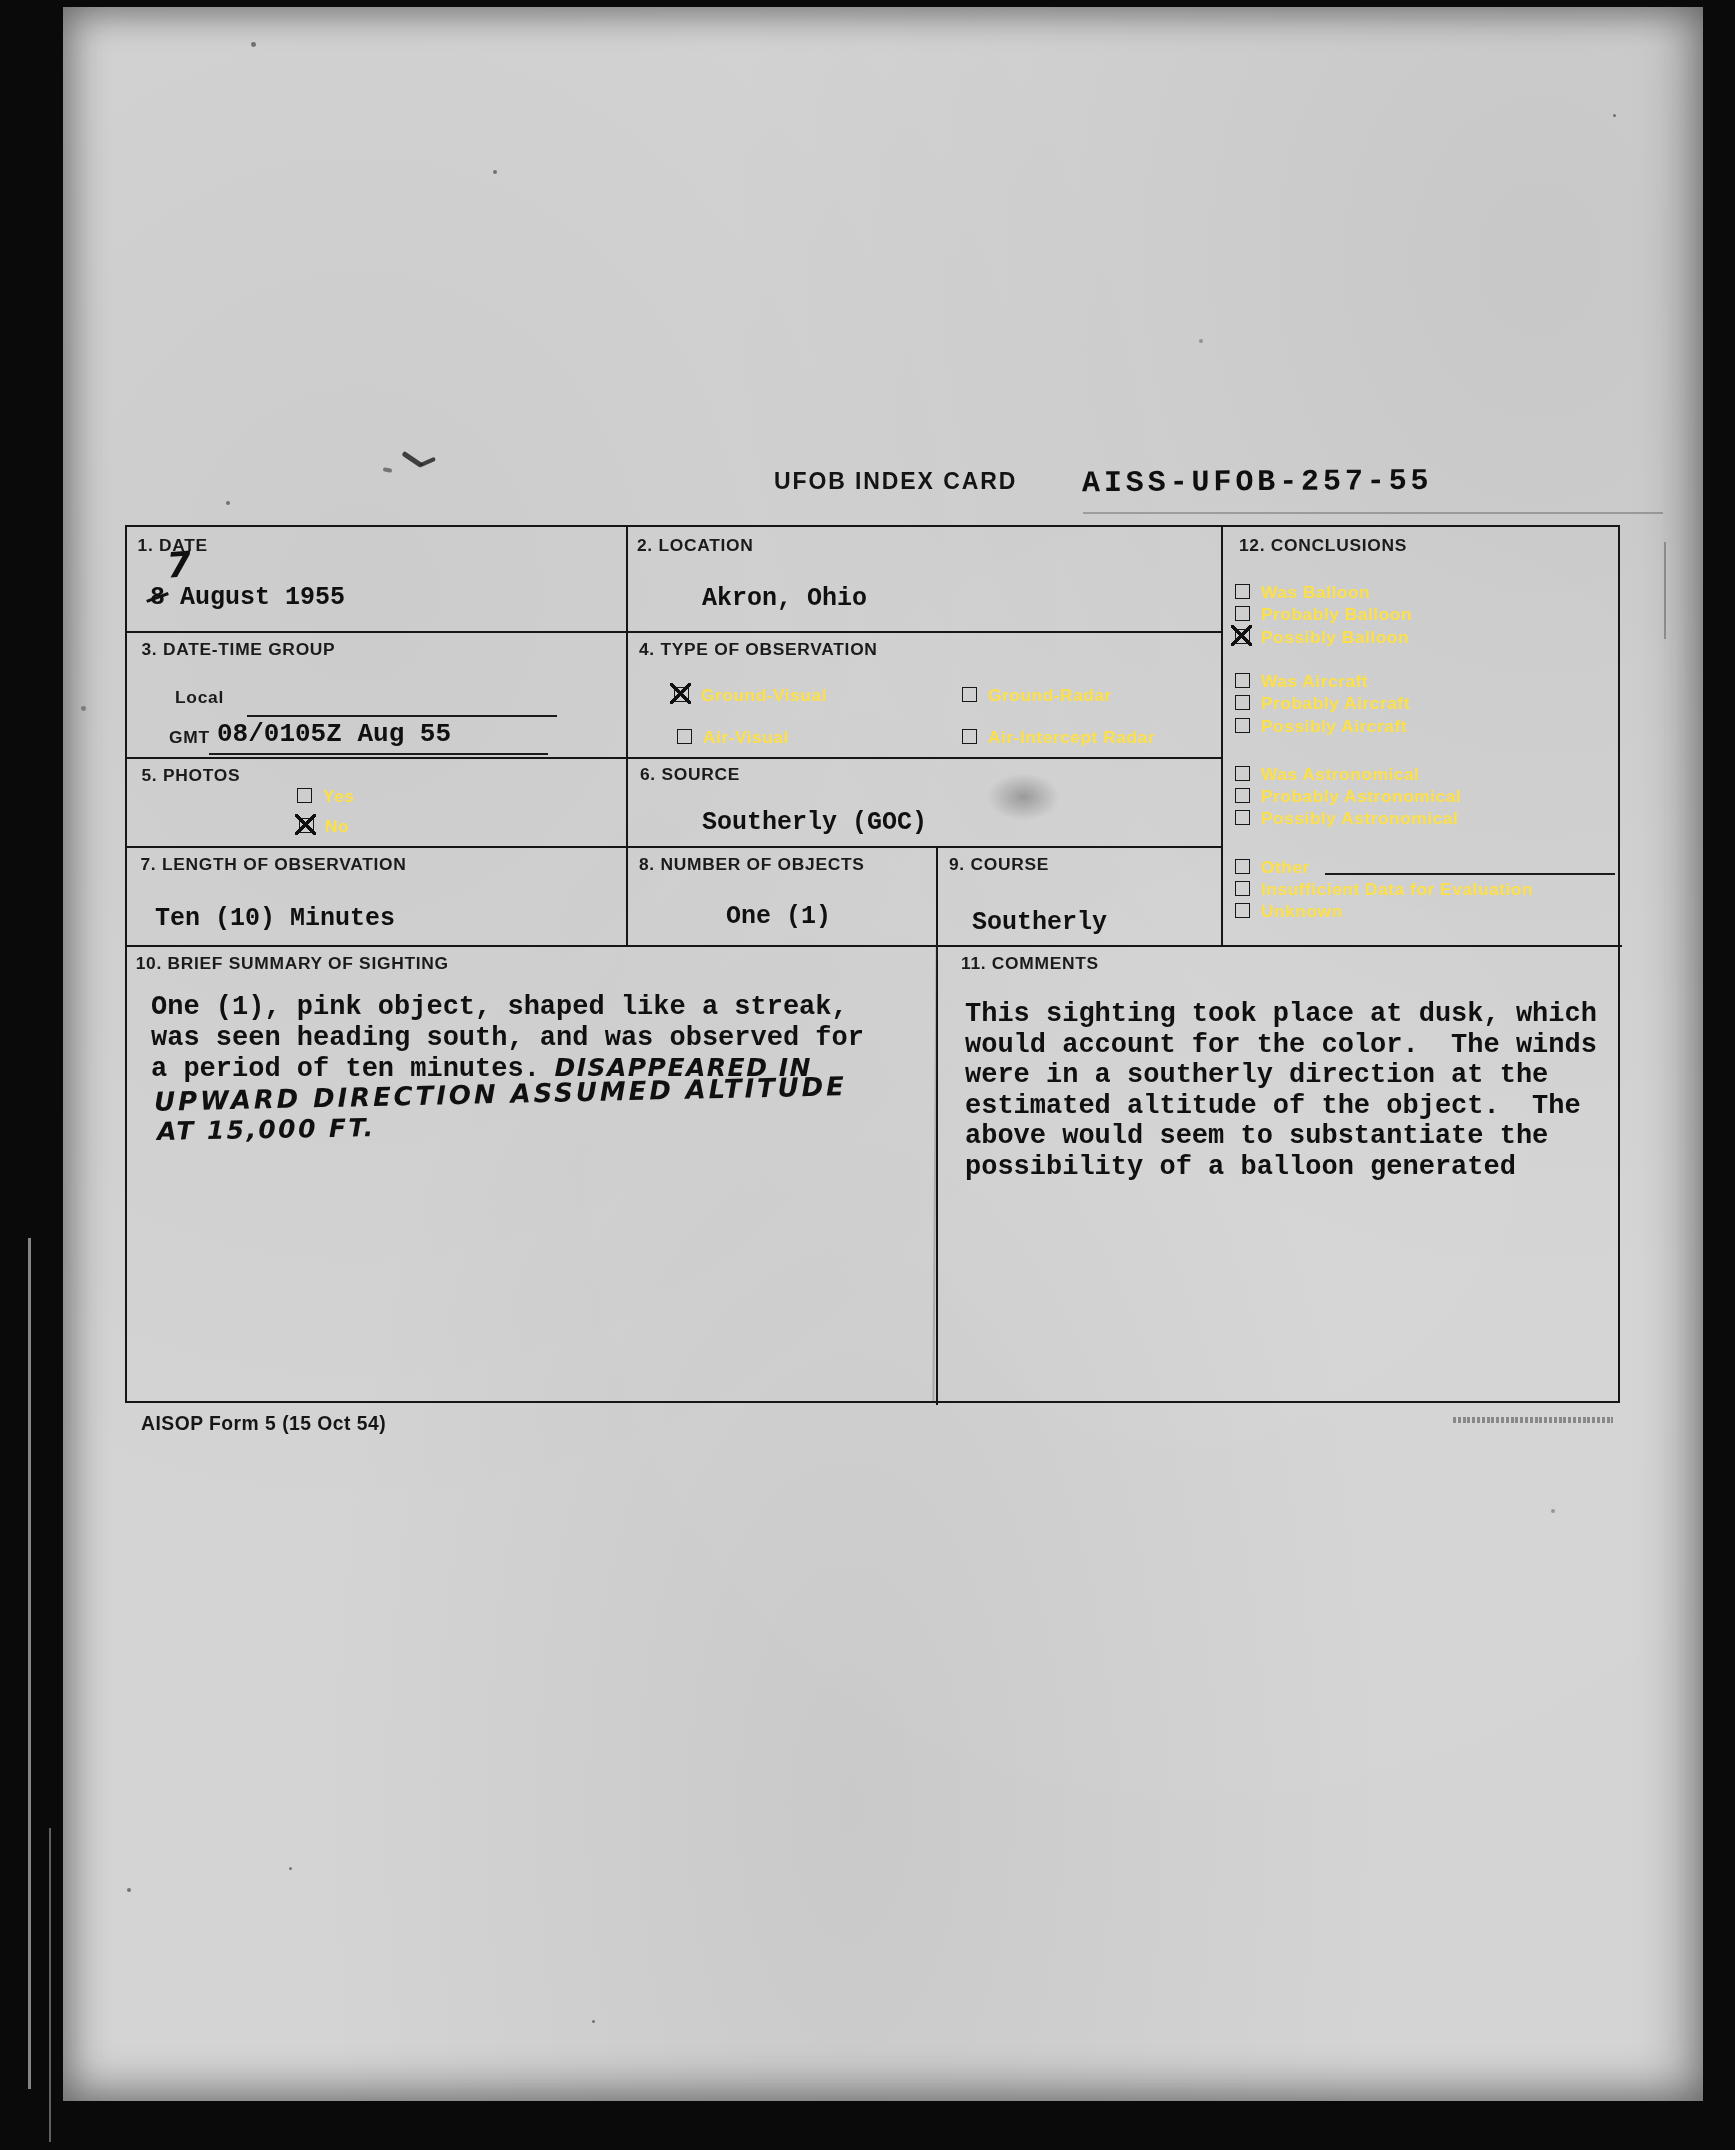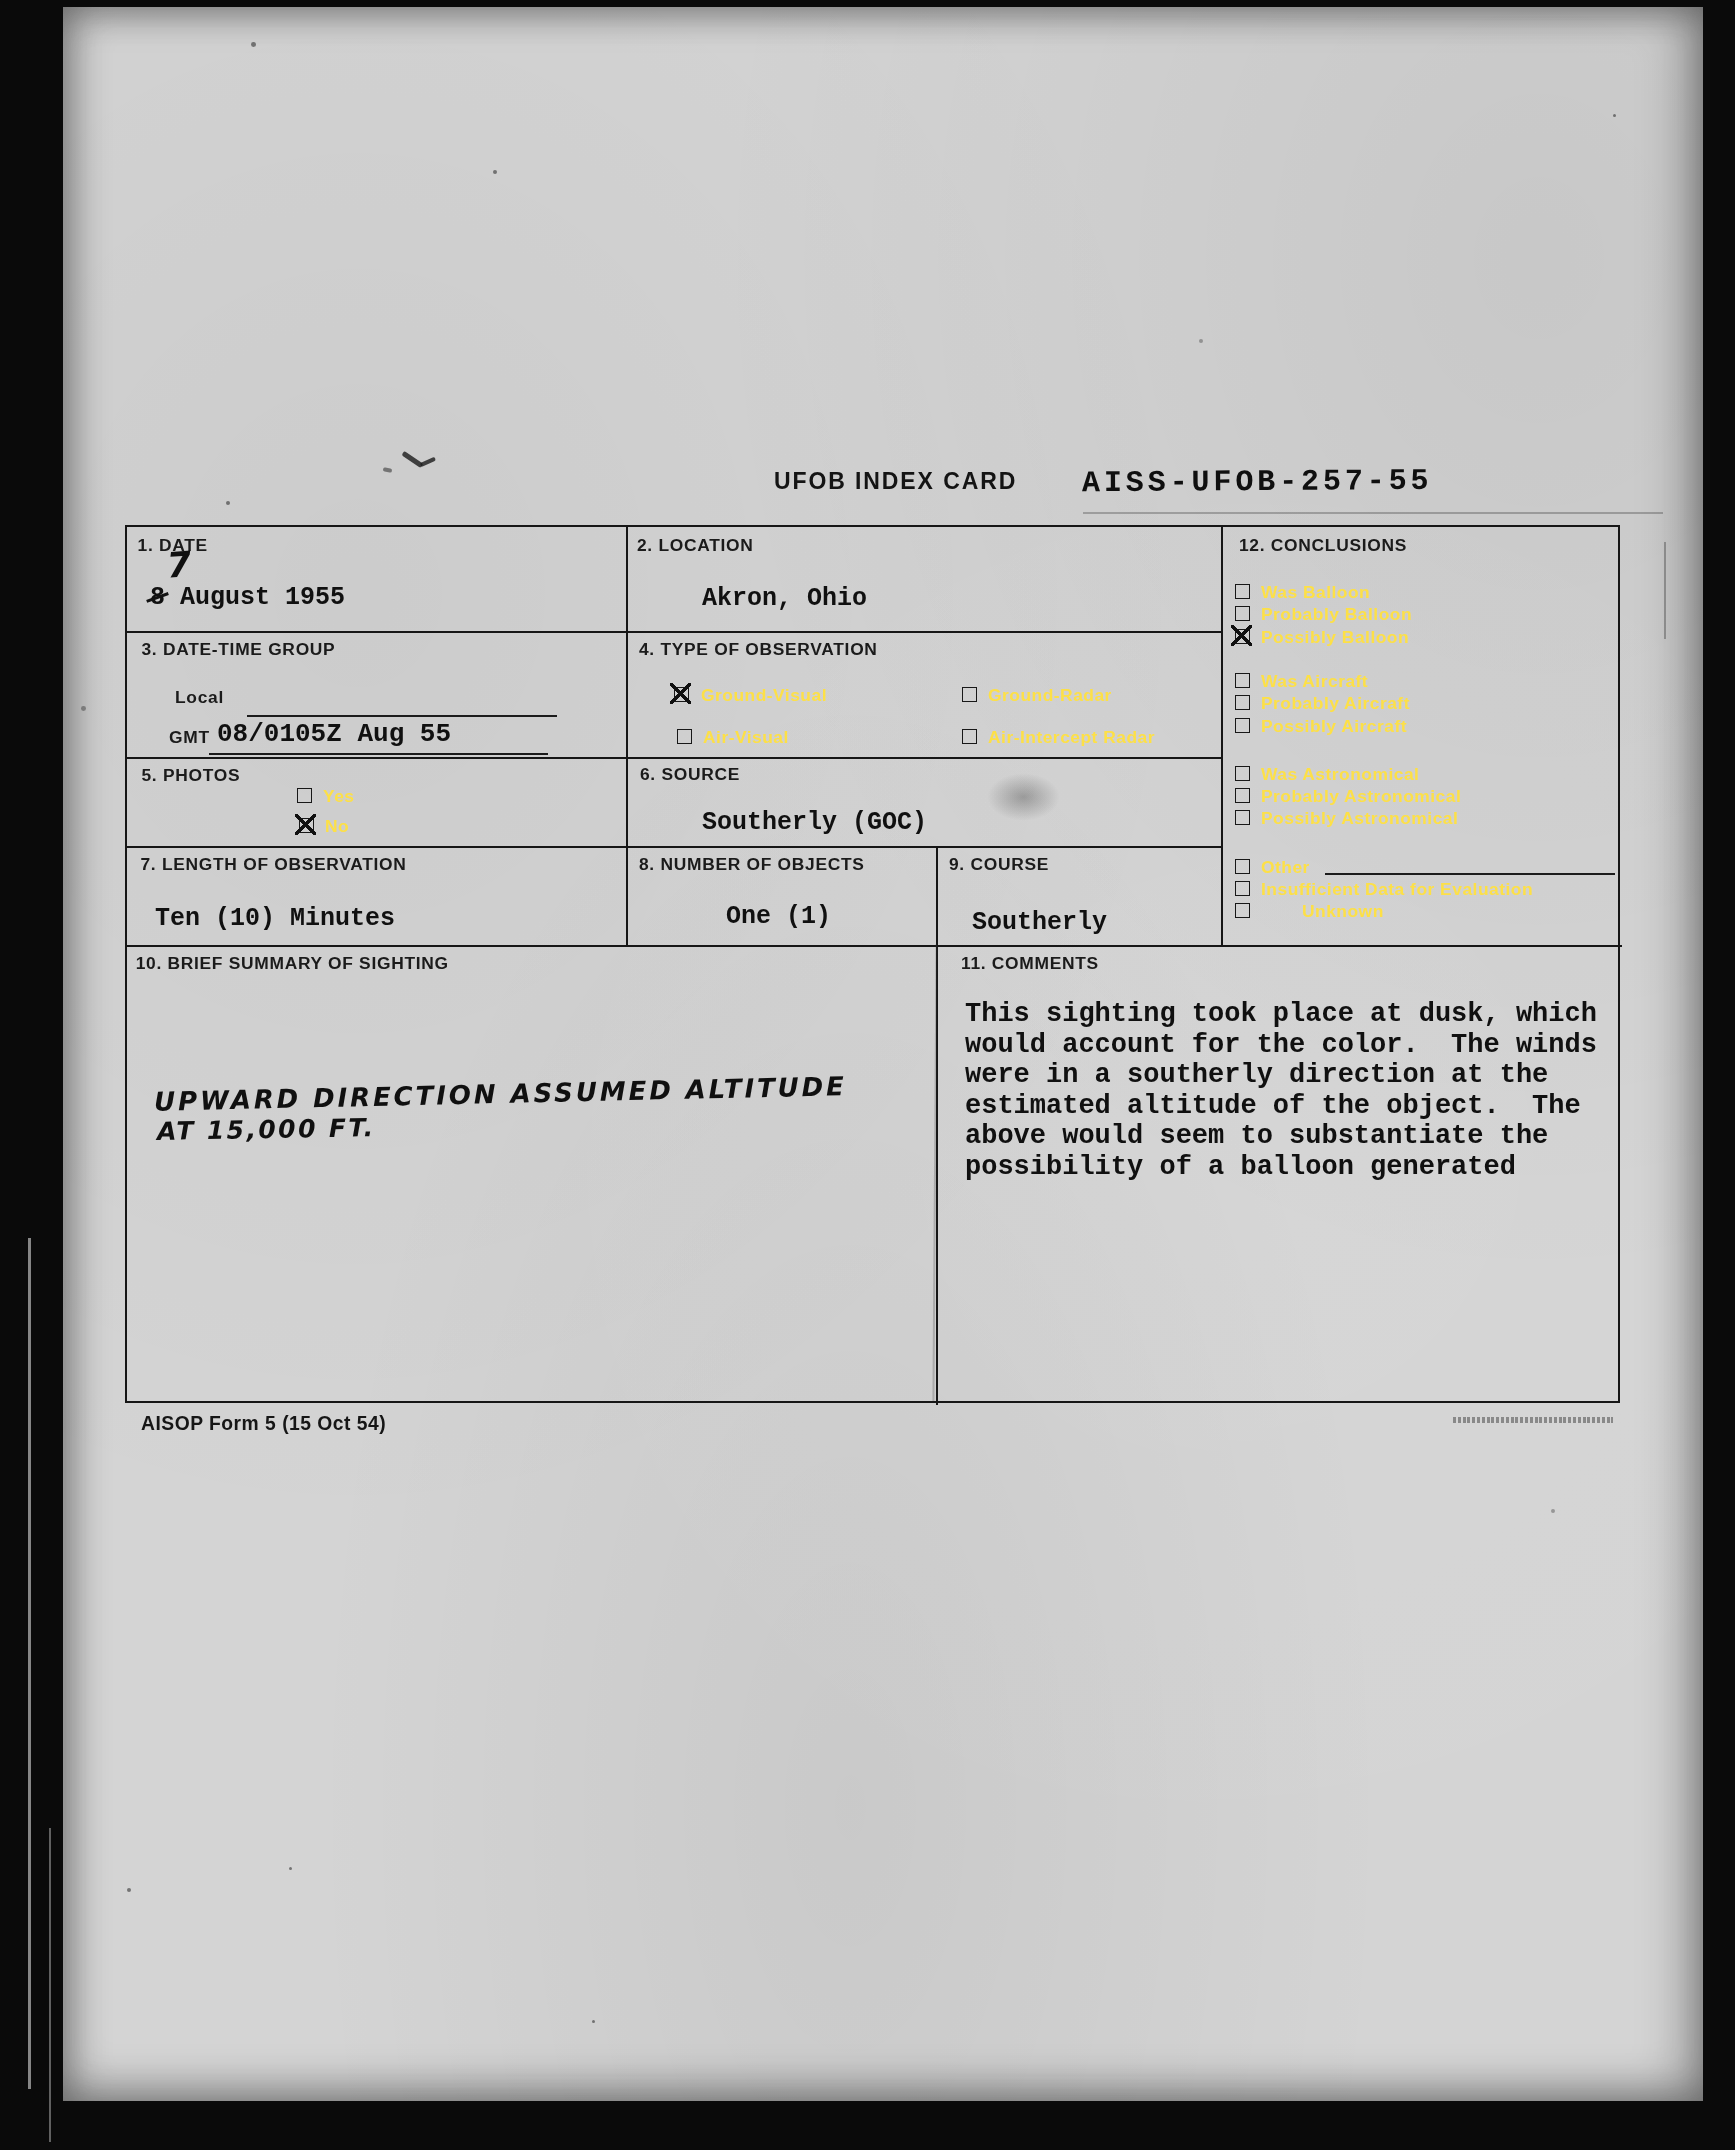--- a/index.html
+++ b/index.html
@@ -138,20 +138,25 @@
   <div class="typed" style="left:575px; top:281px;">Southerly (GOC)</div>
 
   <div class="label" style="left:13.5px; top:327px;">7. LENGTH OF OBSERVATION</div>
   <div class="typed" style="left:28px; top:377px;">Ten (10) Minutes</div>
   <div class="label" style="left:512px; top:327px;">8. NUMBER OF OBJECTS</div>
   <div class="typed" style="left:599px; top:375px;">One (1)</div>
   <div class="label" style="left:822px; top:327px;">9. COURSE</div>
   <div class="typed" style="left:845px; top:381px;">Southerly</div>
 
   <div class="label" style="left:8.7px; top:426px;">10. BRIEF SUMMARY OF SIGHTING</div>
+  <div class="bodytext" style="left:24px; top:465px;">
+    <div>One (1), pink object, shaped like a streak,</div>
+    <div>was seen heading south, and was observed for</div>
+    <div><span>a period of ten minutes.</span><span class="hand" style="font-size:25px; letter-spacing:1.5px; margin-left:14.5px;">DISAPPEARED IN</span></div>
+  </div>
   <div class="hand hand-abs" style="left:26.6px; top:552px; font-size:26px; letter-spacing:2.9px; transform:rotate(-1.3deg);">UPWARD DIRECTION ASSUMED ALTITUDE</div>
   <div class="hand hand-abs" style="left:30px; top:588px; font-size:25px; letter-spacing:2.4px; transform:rotate(-1deg);">AT 15,000 FT.</div>
 
   <div class="label" style="left:834px; top:426px;">11. COMMENTS</div>
   <div class="bodytext" style="left:838px; top:472px;">
     <div>This sighting took place at dusk, which</div>
     <div>would account for the color.  The winds</div>
     <div>were in a southerly direction at the</div>
     <div>estimated altitude of the object.  The</div>
     <div>above would seem to substantiate the</div>
@@ -182,21 +187,21 @@
   <div class="optlabel" style="left:1134px; top:259px;">Probably Astronomical</div>
   <span class="checkbox" style="left:1108px; top:283px;"></span>
   <div class="optlabel" style="left:1134px; top:281px;">Possibly Astronomical</div>
 
   <span class="checkbox" style="left:1108px; top:332px;"></span>
   <div class="optlabel" style="left:1134px; top:330px;">Other</div>
   <div class="rule" style="left:1198px; top:346px; width:290px;"></div>
   <span class="checkbox" style="left:1108px; top:354px;"></span>
   <div class="optlabel" style="left:1134px; top:352px;">Insufficient Data for Evaluation</div>
   <span class="checkbox" style="left:1108px; top:376px;"></span>
-  <div class="optlabel" style="left:1134px; top:374px;margin-left:41px;">Unknown</div>
+  <div class="optlabel" style="left:1134px; top:374px;">Unknown</div>
 
 </div>
 
 <div class="footer-id">AISOP Form 5 (15 Oct 54)</div>
 <div class="smudge"></div>
 
 <div class="scribble" style="left:401px; top:457px; width:23px; height:4.8px; transform:rotate(34deg);"></div>
 <div class="scribble" style="left:420px; top:460px; width:15.5px; height:4.4px; transform:rotate(-24deg);"></div>
 <div class="scribble" style="left:383px; top:468px; width:8.7px; height:3.9px; transform:rotate(10deg); opacity:.5;"></div>
 <div class="blotch" style="left:987px; top:773px; width:73px; height:48px;"></div>

